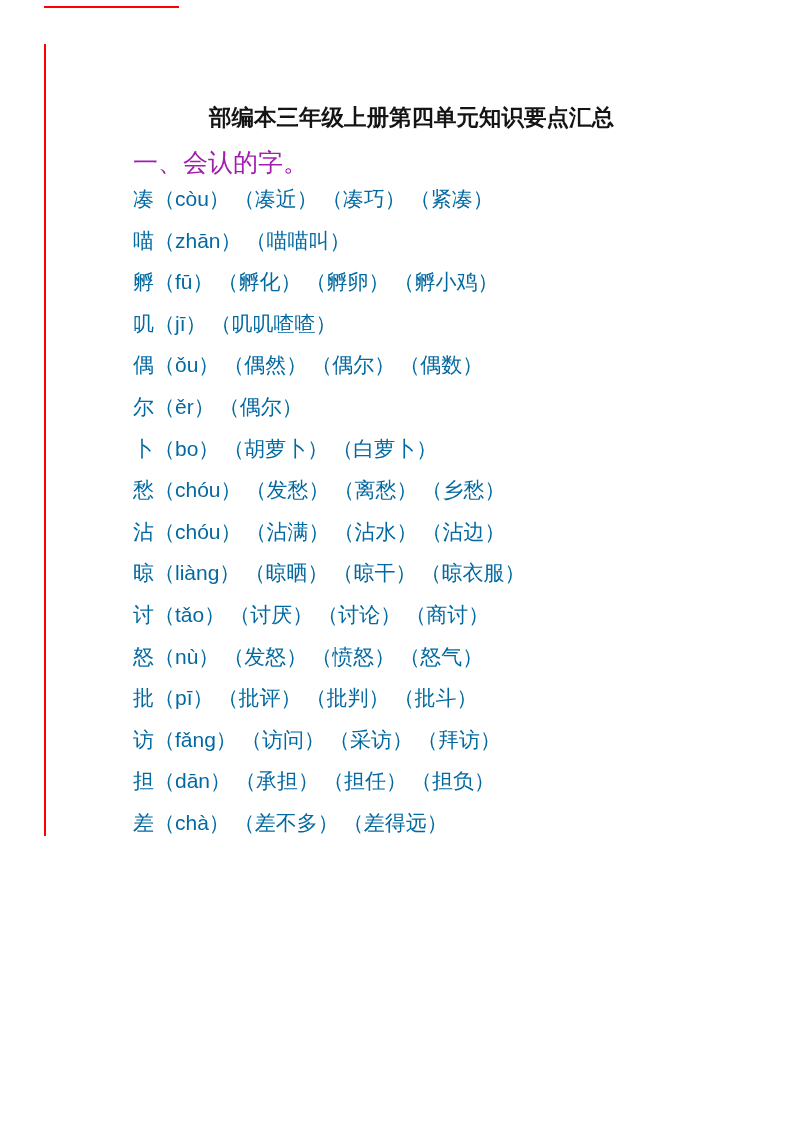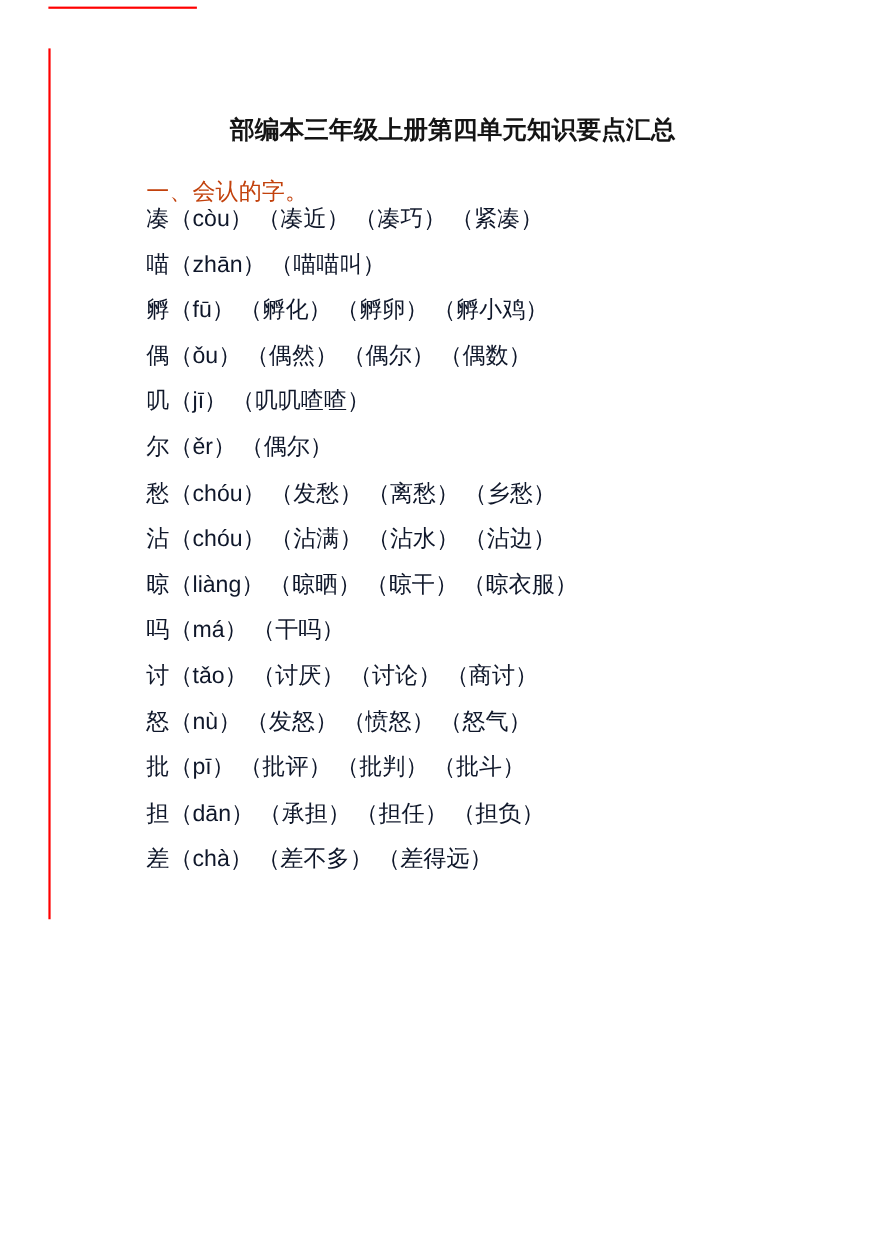--- a/index.html
+++ b/index.html
@@ -32,40 +32,40 @@
     text-align: center;
     font-size: 22.5px;
     font-weight: 700;
     line-height: 28px;
     color: #141414;
     letter-spacing: 0;
     white-space: nowrap;
   }
   .section-heading {
     position: absolute;
-    top: 162px;
+    top: 150px;
     left: 118px;
-    font-size: 21px;
+    font-size: 25px;
     line-height: 25px;
-    color: #c2410c;
+    color: #a21caf;
     white-space: nowrap;
   }
   .entries {
     position: absolute;
     top: 178px;
     left: 118px;
     right: 20px;
   }
   .entry-row {
     margin: 0;
     padding: 0;
     height: 41.6px;
     line-height: 41.6px;
     font-size: 21px;
-    color: #0f172a;
+    color: #0369a1;
     white-space: nowrap;
   }
   .entry-head { display: inline-block; }
   .entry-pinyin { display: inline-block; }
   .word-group { display: inline-block; margin-left: 4px; }
 </style>
 </head>
 <body>
 
 <div class="page">
@@ -77,42 +77,43 @@
 
   <div class="section-heading">一、会认的字。</div>
 
   <div class="entries" id="entries">
   <p class="entry-row"><span class="entry-head">凑</span><span class="entry-pinyin">（còu）</span><span class="entry-words"><span class="word-group">（凑近）</span><span class="word-group">（凑巧）</span><span class="word-group">（紧凑）</span></span></p>
 
   <p class="entry-row"><span class="entry-head">喵</span><span class="entry-pinyin">（zhān）</span><span class="entry-words"><span class="word-group">（喵喵叫）</span></span></p>
 
   <p class="entry-row"><span class="entry-head">孵</span><span class="entry-pinyin">（fū）</span><span class="entry-words"><span class="word-group">（孵化）</span><span class="word-group">（孵卵）</span><span class="word-group">（孵小鸡）</span></span></p>
 
+  <p class="entry-row"><span class="entry-head">叽</span><span class="entry-pinyin">（jī）</span><span class="entry-words"><span class="word-group">（叽叽喳喳）</span></span></p>
+
   <p class="entry-row"><span class="entry-head">偶</span><span class="entry-pinyin">（ǒu）</span><span class="entry-words"><span class="word-group">（偶然）</span><span class="word-group">（偶尔）</span><span class="word-group">（偶数）</span></span></p>
-
-  <p class="entry-row"><span class="entry-head">叽</span><span class="entry-pinyin">（jī）</span><span class="entry-words"><span class="word-group">（叽叽喳喳）</span></span></p>
 
   <p class="entry-row"><span class="entry-head">尔</span><span class="entry-pinyin">（ěr）</span><span class="entry-words"><span class="word-group">（偶尔）</span></span></p>
 
 
+  <p class="entry-row"><span class="entry-head">卜</span><span class="entry-pinyin">（bo）</span><span class="entry-words"><span class="word-group">（胡萝卜）</span><span class="word-group">（白萝卜）</span></span></p>
 
   <p class="entry-row"><span class="entry-head">愁</span><span class="entry-pinyin">（chóu）</span><span class="entry-words"><span class="word-group">（发愁）</span><span class="word-group">（离愁）</span><span class="word-group">（乡愁）</span></span></p>
 
   <p class="entry-row"><span class="entry-head">沾</span><span class="entry-pinyin">（chóu）</span><span class="entry-words"><span class="word-group">（沾满）</span><span class="word-group">（沾水）</span><span class="word-group">（沾边）</span></span></p>
 
   <p class="entry-row"><span class="entry-head">晾</span><span class="entry-pinyin">（liàng）</span><span class="entry-words"><span class="word-group">（晾晒）</span><span class="word-group">（晾干）</span><span class="word-group">（晾衣服）</span></span></p>
 
-  <p class="entry-row"><span class="entry-head">吗</span><span class="entry-pinyin">（má）</span><span class="entry-words"><span class="word-group">（干吗）</span></span></p>
 
   <p class="entry-row"><span class="entry-head">讨</span><span class="entry-pinyin">（tǎo）</span><span class="entry-words"><span class="word-group">（讨厌）</span><span class="word-group">（讨论）</span><span class="word-group">（商讨）</span></span></p>
 
 
   <p class="entry-row"><span class="entry-head">怒</span><span class="entry-pinyin">（nù）</span><span class="entry-words"><span class="word-group">（发怒）</span><span class="word-group">（愤怒）</span><span class="word-group">（怒气）</span></span></p>
 
   <p class="entry-row"><span class="entry-head">批</span><span class="entry-pinyin">（pī）</span><span class="entry-words"><span class="word-group">（批评）</span><span class="word-group">（批判）</span><span class="word-group">（批斗）</span></span></p>
 
+  <p class="entry-row"><span class="entry-head">访</span><span class="entry-pinyin">（fǎng）</span><span class="entry-words"><span class="word-group">（访问）</span><span class="word-group">（采访）</span><span class="word-group">（拜访）</span></span></p>
 
   <p class="entry-row"><span class="entry-head">担</span><span class="entry-pinyin">（dān）</span><span class="entry-words"><span class="word-group">（承担）</span><span class="word-group">（担任）</span><span class="word-group">（担负）</span></span></p>
 
 
   <p class="entry-row"><span class="entry-head">差</span><span class="entry-pinyin">（chà）</span><span class="entry-words"><span class="word-group">（差不多）</span><span class="word-group">（差得远）</span></span></p>
 </div>
 </div>
 
 </body></html>

